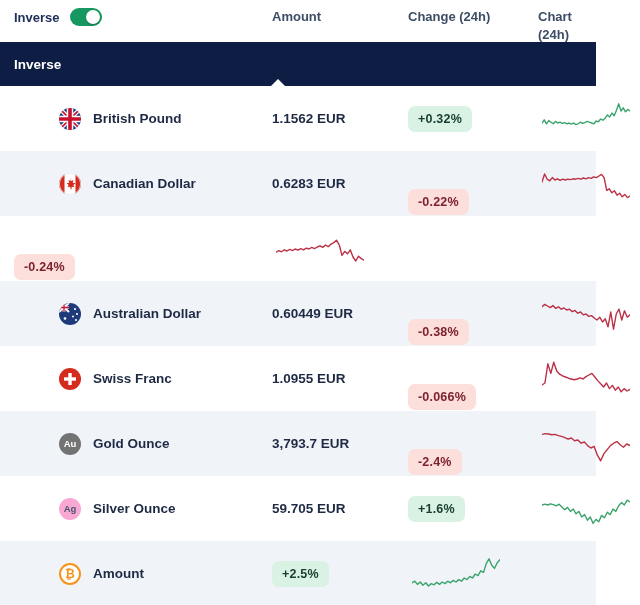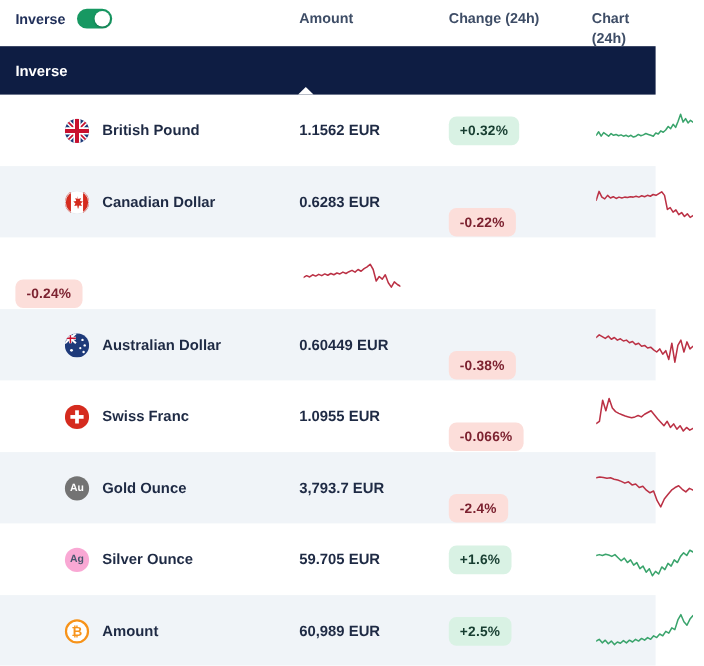--- a/index.html
+++ b/index.html
@@ -243,21 +243,20 @@
         </div>
     </div>
 
     <div class="row">
       <div class="name-cell">
         <span class="flag">
             <span class="coin btc">₿</span>
           </span>
         <span class="cname">Amount</span>
       </div>
-      <div class="amount">60,989 EUR</div>
       <div><span class="badge up">+2.5%</span></div>
       <div class="chart-cell">
           <svg width="88" height="40" viewBox="0 0 100 100" preserveAspectRatio="none">
             <polyline points="0.00,72.00 3.13,68.00 6.25,76.00 9.38,70.00 12.50,78.00 15.63,72.00 18.75,80.00 21.88,74.00 25.00,77.00 28.13,71.00 31.25,76.00 34.38,70.00 37.50,74.00 40.63,68.00 43.75,72.00 46.88,66.00 50.00,70.00 53.13,64.00 56.25,68.00 59.38,60.00 62.50,64.00 65.63,56.00 68.75,60.00 71.88,50.00 75.00,54.00 78.13,42.00 81.25,46.00 84.38,24.00 87.50,12.00 90.63,28.00 93.75,36.00 96.88,22.00 100.00,14.00" fill="none" stroke="#3aa46c" stroke-width="1.4" stroke-linejoin="round" stroke-linecap="round" vector-effect="non-scaling-stroke"></polyline>
           </svg>
         </div>
     </div>
   </div>
 
 </div>

